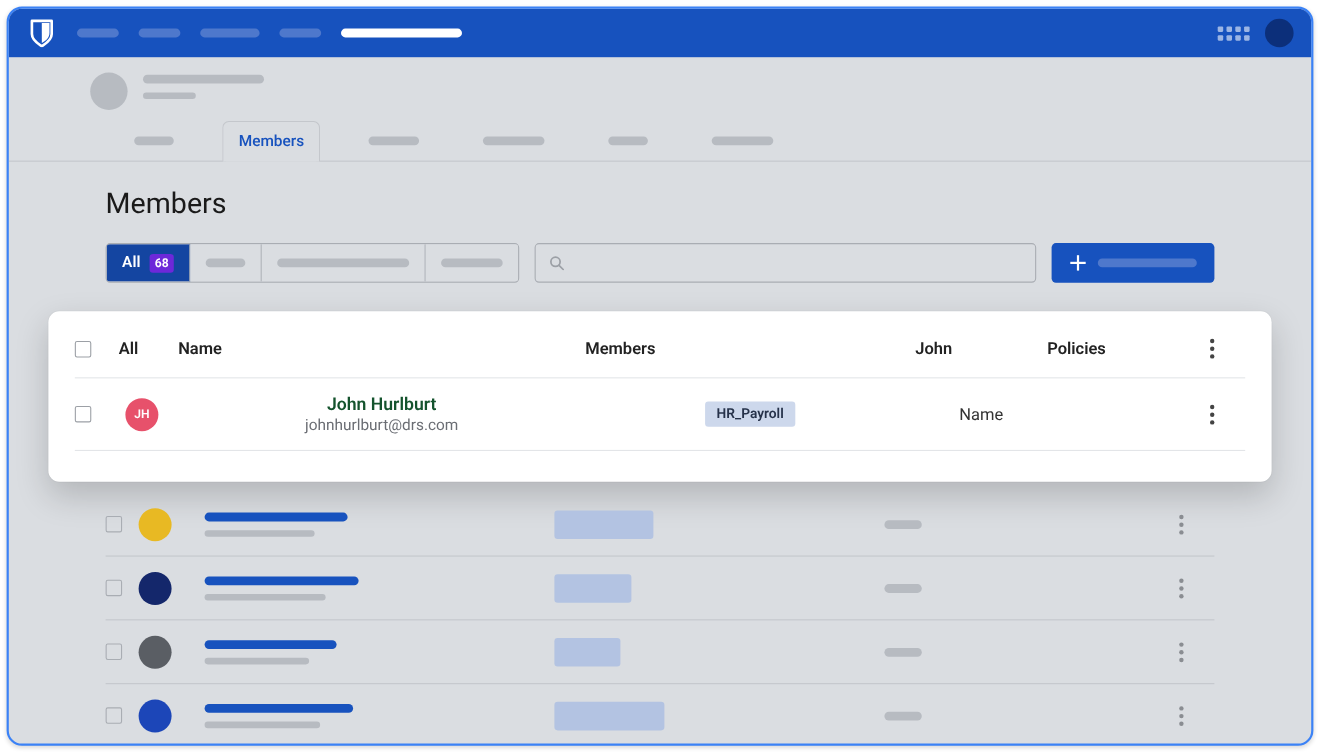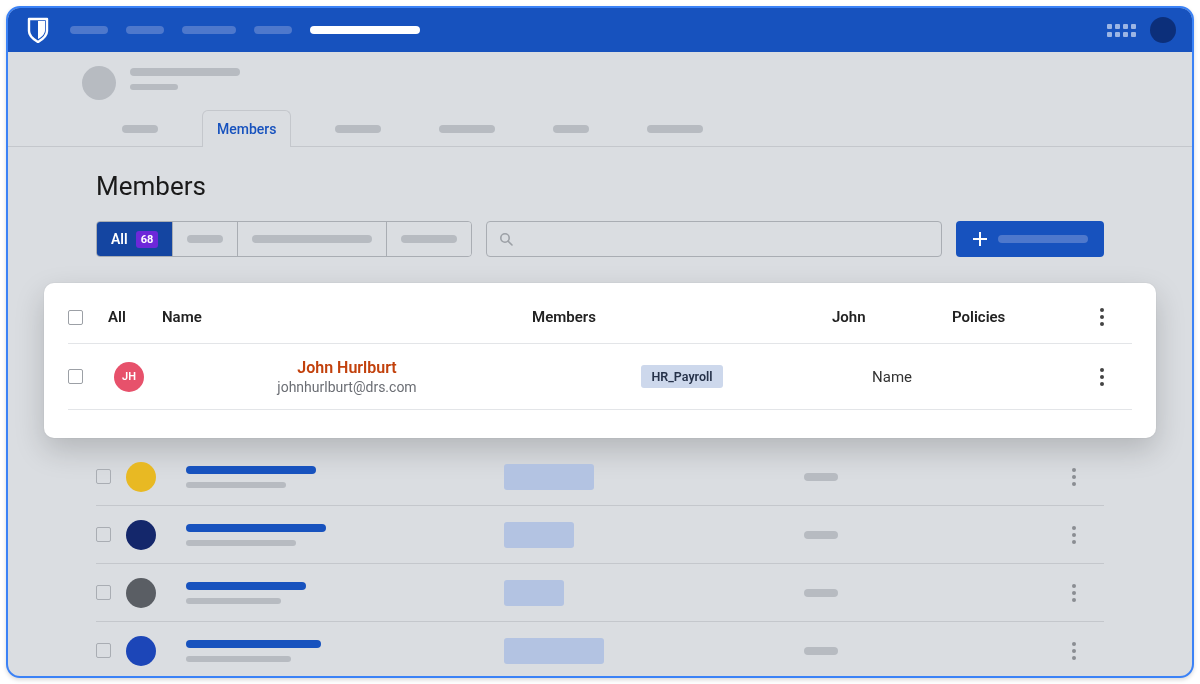--- a/index.html
+++ b/index.html
@@ -193,21 +193,21 @@
   .chk {
     width:15px; height:15px; border:1.5px solid #9CA0A6; border-radius:2px;
   }
   .member-avatar {
     width:30px; height:30px; border-radius:50%;
     background:#E7516B;
     color:#fff;
     display:flex; align-items:center; justify-content:center;
     font-size:11px; font-weight:600;
   }
-  .member-name { color:#c2410c; font-weight:600; font-size:16px; }
+  .member-name { color:#14532d; font-weight:600; font-size:16px; }
   .member-email { color:#6b6e74; font-size:14px; margin-top:2px; }
   .group-tag {
     display:inline-block;
     background:#CDD8EC;
     color:#26324a;
     font-size:12.5px;
     font-weight:600;
     padding:4px 10px;
     border-radius:3px;
   }

